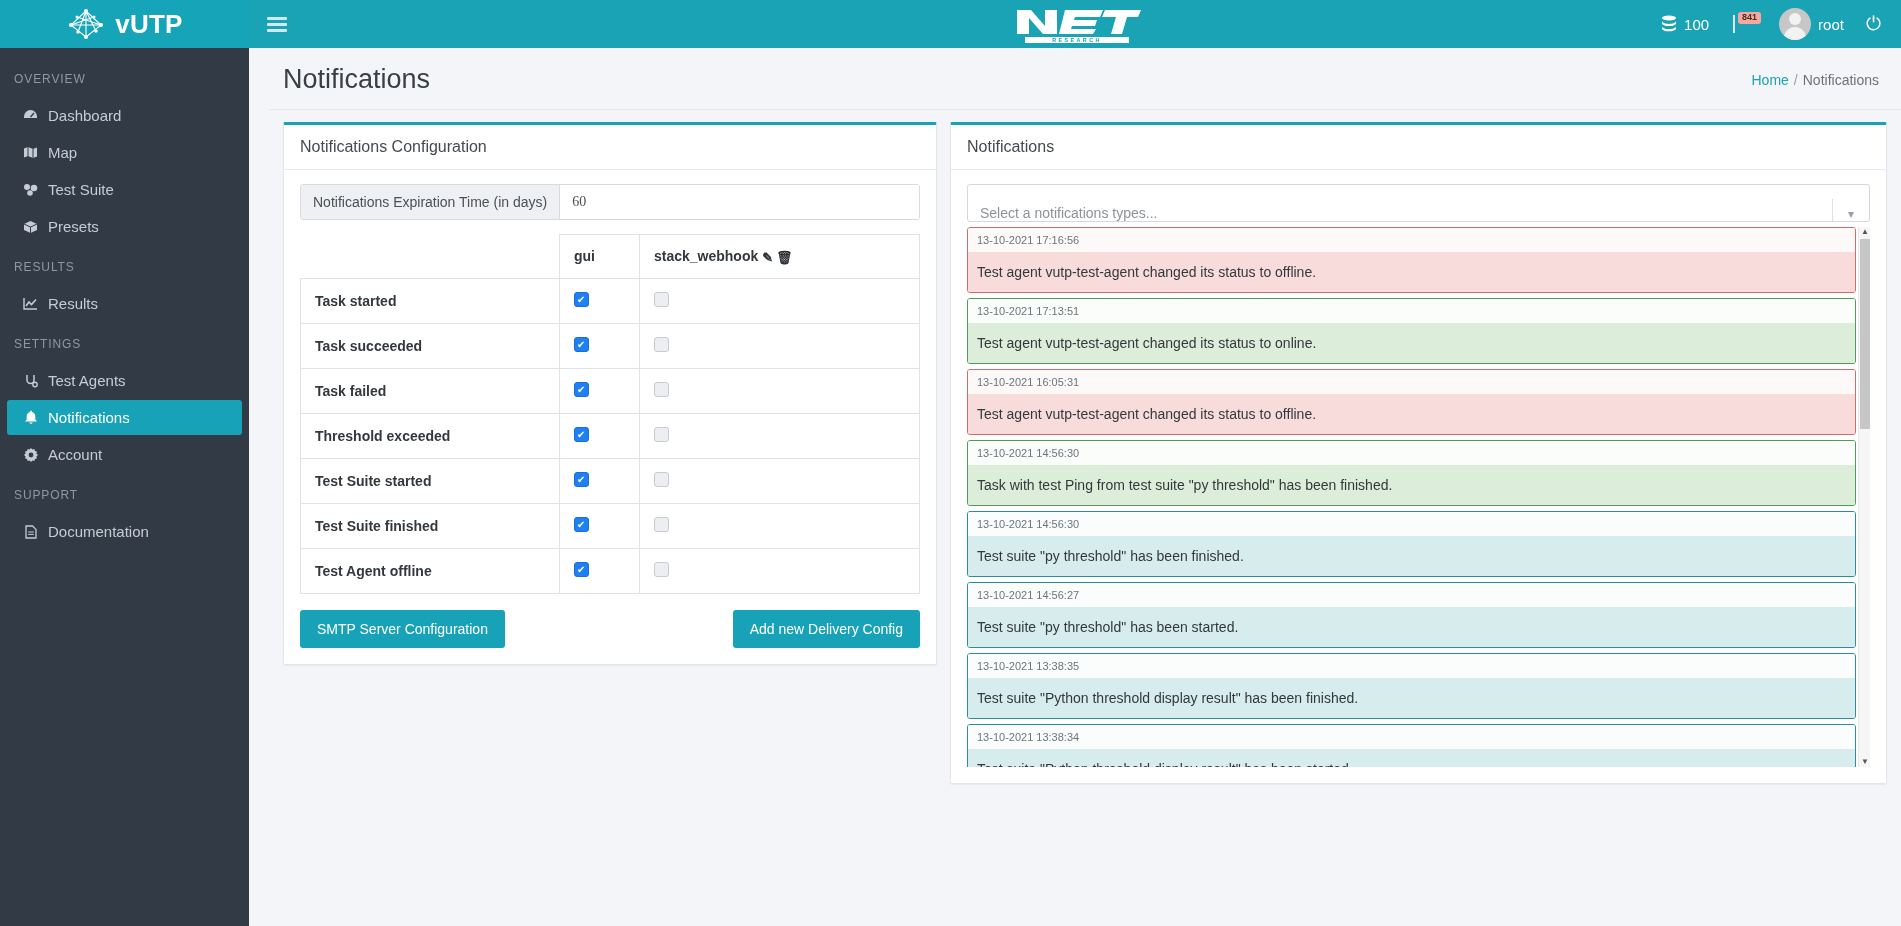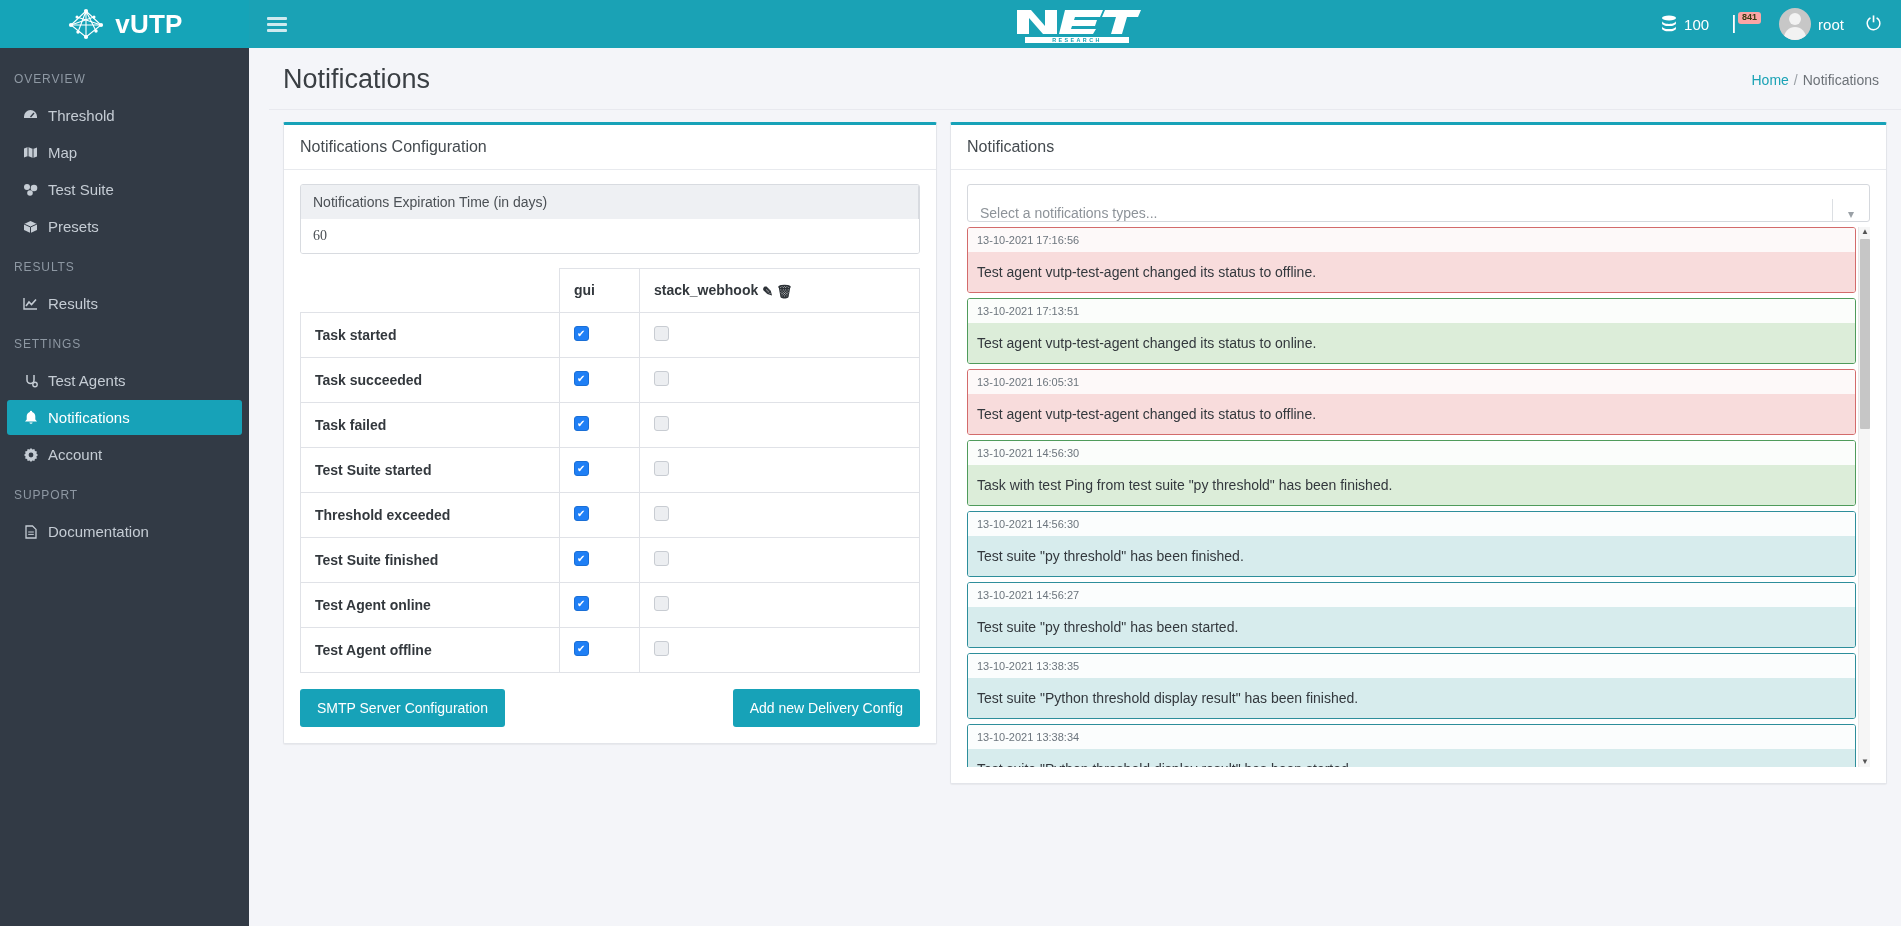--- a/index.html
+++ b/index.html
@@ -100,21 +100,21 @@
   }
   .card-left { width: 654px; flex-shrink: 0; align-self: flex-start; }
   .card-right { flex: 1; align-self: flex-start; max-height: 902px; }
   .card-head {
     padding: 13px 16px; font-size: 16px; color: #444a4f;
     border-bottom: 1px solid #e8eaee;
   }
   .card-body { padding: 14px 16px 16px 16px; }
 
   
-  .inputgroup { display: flex; border: 1px solid #d8dbe0; border-radius: 3px; overflow: hidden; flex-direction: column; }
+  .inputgroup { display: flex; border: 1px solid #d8dbe0; border-radius: 3px; overflow: hidden; }
   .inputgroup .label {
     background: #eef0f3; color: #4b5055; font-size: 14px;
     padding: 9px 12px; border-right: 1px solid #d8dbe0; white-space: nowrap;
   }
   .inputgroup input {
     flex: 1; border: none; outline: none; padding: 9px 12px;
     font-size: 14px; color: #4b5055; font-family: Liberation Serif, serif; background: #fff;
   }
 
   
@@ -268,21 +268,21 @@
   <div class="sidebar">
 
     <div class="side-head">OVERVIEW</div>
     <div class="side-item">
       <span class="side-ico">
         <svg width="15" height="13" viewBox="0 0 15 13">
             <path d="M7.5 1 A6.5 6.5 0 0 0 1 7.5 L1 9 L14 9 L14 7.5 A6.5 6.5 0 0 0 7.5 1 Z" fill="#c5ccd4"></path>
             <path d="M7.5 8 L11 4" stroke="#323a45" stroke-width="1.4" fill="none"></path>
           </svg>
       </span>
-      <span>Threshold</span>
+      <span>Dashboard</span>
     </div>
     <div class="side-item">
       <span class="side-ico">
         <svg width="15" height="13" viewBox="0 0 15 13">
             <path d="M1 2.5 L5 1 L10 3 L14 1.5 L14 10.5 L10 12 L5 10 L1 11.5 Z" fill="#c5ccd4"></path>
             <path d="M5 1 L5 10 M10 3 L10 12" stroke="#323a45" stroke-width="1"></path>
           </svg>
       </span>
       <span>Map</span>
     </div>
@@ -402,36 +402,31 @@
                 <td class="ev">Task succeeded</td>
                 <td><span class="cb on"></span></td>
                 <td><span class="cb off"></span></td>
               </tr>
               <tr>
                 <td class="ev">Task failed</td>
                 <td><span class="cb on"></span></td>
                 <td><span class="cb off"></span></td>
               </tr>
               <tr>
+                <td class="ev">Threshold exceeded</td>
+                <td><span class="cb on"></span></td>
+                <td><span class="cb off"></span></td>
+              </tr>
+              <tr>
                 <td class="ev">Test Suite started</td>
                 <td><span class="cb on"></span></td>
                 <td><span class="cb off"></span></td>
               </tr>
               <tr>
-                <td class="ev">Threshold exceeded</td>
-                <td><span class="cb on"></span></td>
-                <td><span class="cb off"></span></td>
-              </tr>
-              <tr>
                 <td class="ev">Test Suite finished</td>
-                <td><span class="cb on"></span></td>
-                <td><span class="cb off"></span></td>
-              </tr>
-              <tr>
-                <td class="ev">Test Agent online</td>
                 <td><span class="cb on"></span></td>
                 <td><span class="cb off"></span></td>
               </tr>
               <tr>
                 <td class="ev">Test Agent offline</td>
                 <td><span class="cb on"></span></td>
                 <td><span class="cb off"></span></td>
               </tr>
             </tbody>
           </table>

